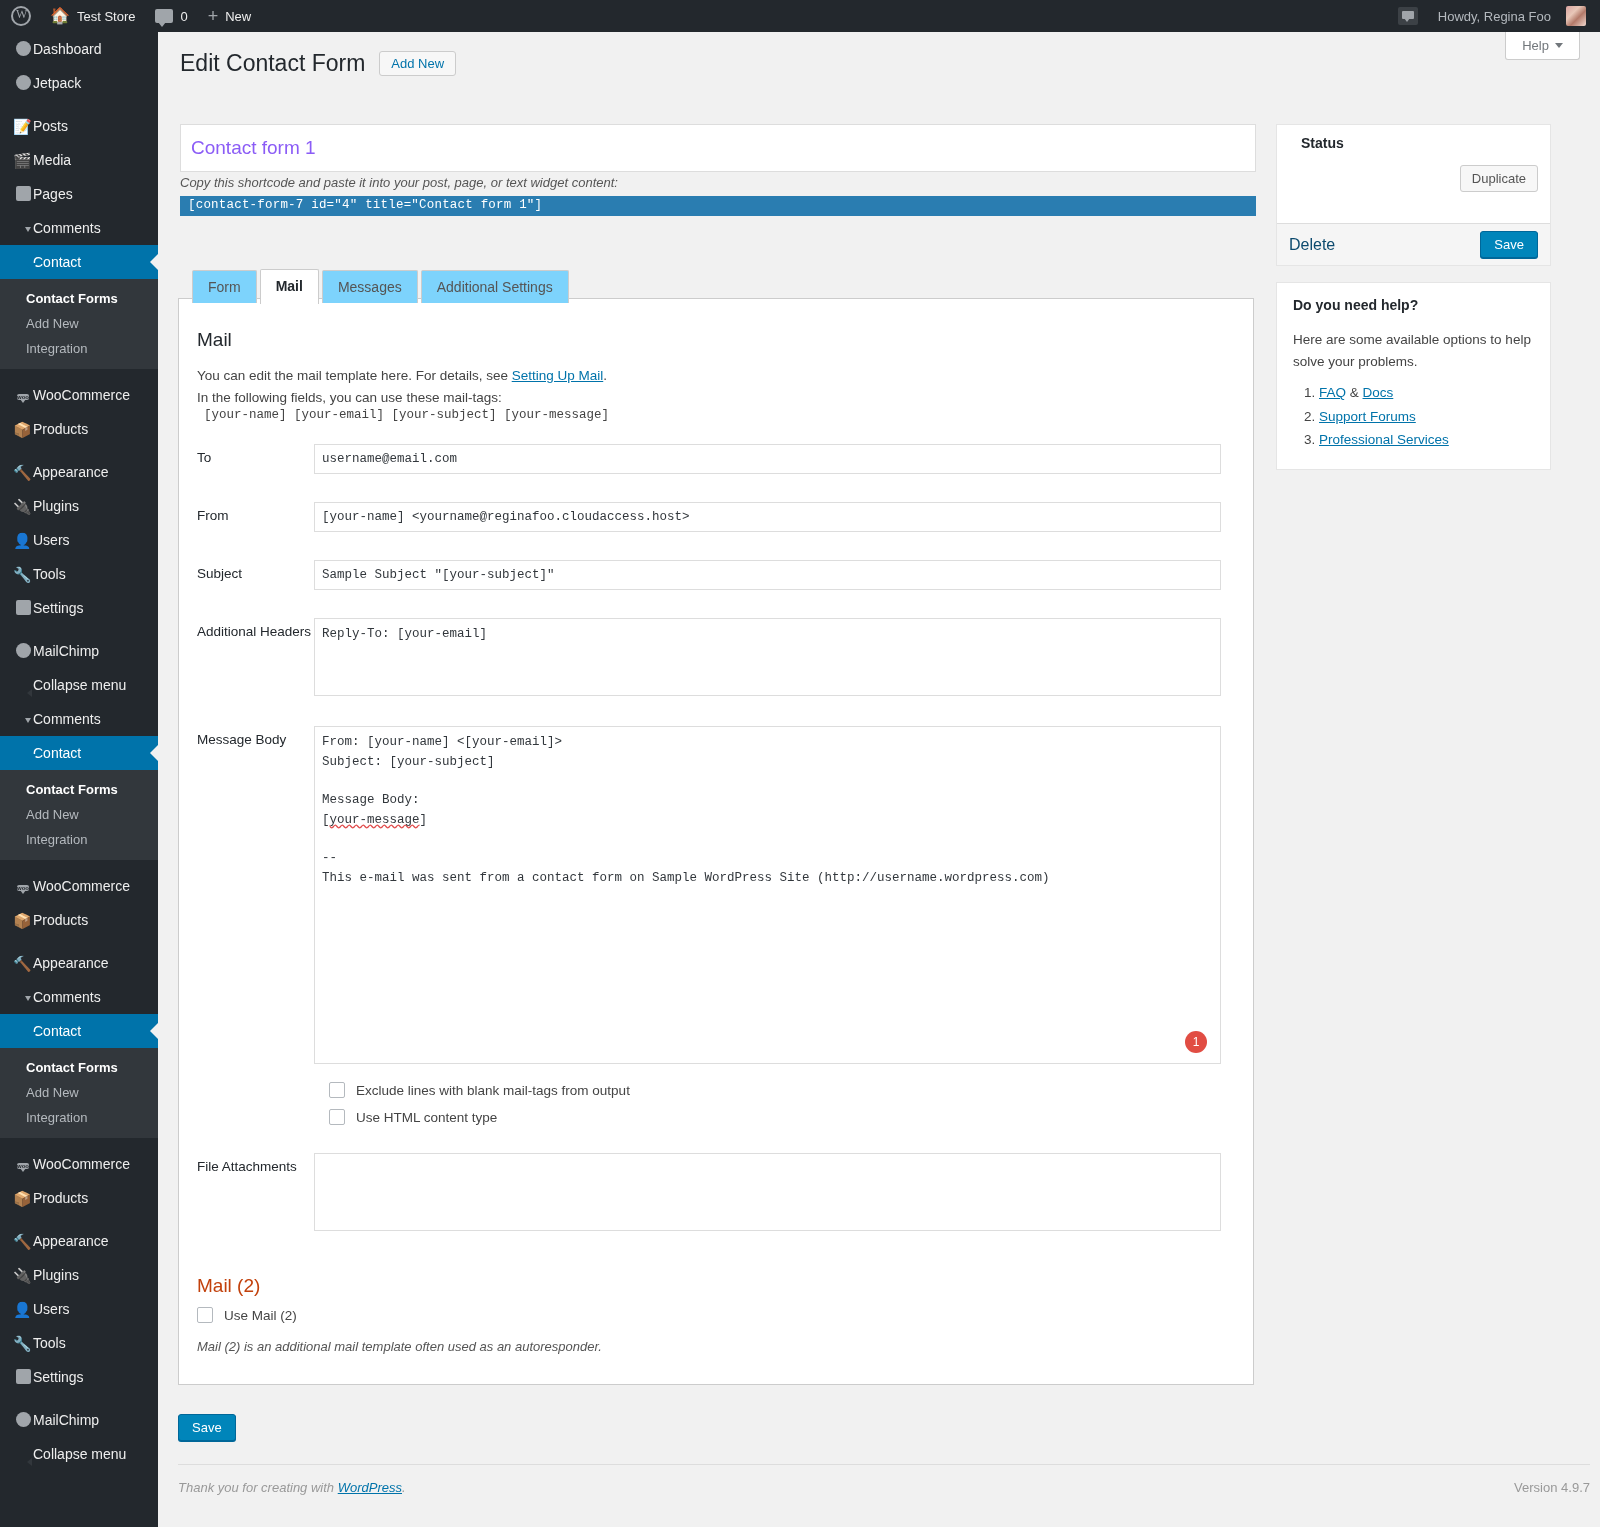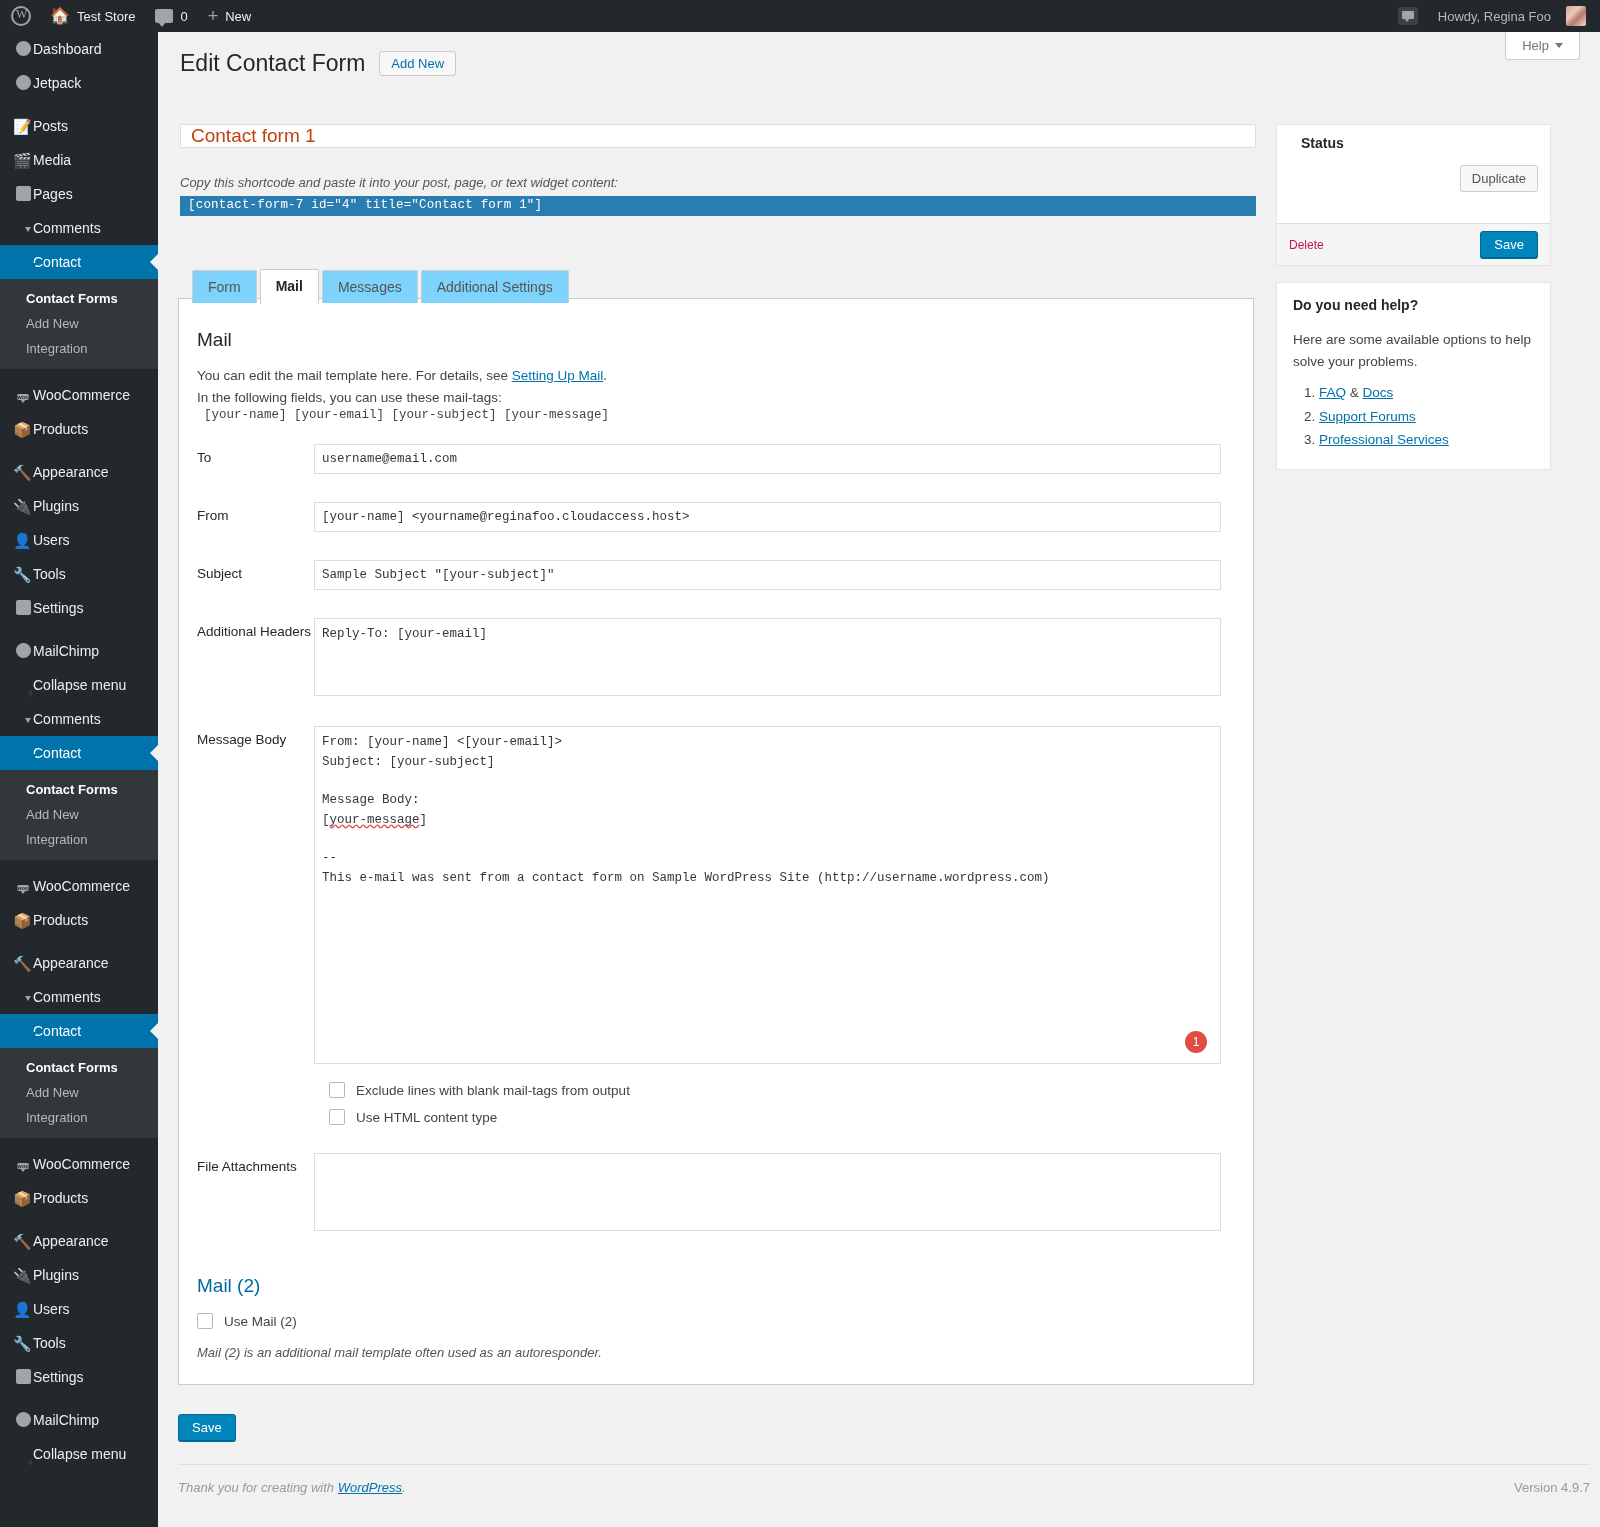--- a/index.html
+++ b/index.html
@@ -150,23 +150,23 @@
   #pagehead {
     position:absolute; left:22px; top:18px; display:flex; align-items:center; gap:14px;
   }
   #pagetitle { font-size:23px; font-weight:400; color:#23282d; }
   #addnewbtn {
     font-size:13px; padding:4px 11px; background:#f7f7f7;
     border:1px solid #ccc; border-radius:3px; color:#0073aa;
   }
 
   #titlebox {
-    position:absolute; left:22px; top:92px; width:1076px; height:24px;
+    position:absolute; left:22px; top:92px; width:1076px; height:48px;
     border:1px solid #ddd; background:#fff;
-    font-size:19px; color:#c2410c; padding:4px 10px; font-weight:300;
+    font-size:19px; color:#8b5cf6; padding:4px 10px; font-weight:300;
     font-family:"Liberation Sans", sans-serif;
   }
   #shortcode-label {
     position:absolute; left:22px; top:143px; font-size:13px; font-style:italic; color:#555;
   }
   #shortcode-box {
     position:absolute; left:22px; top:164px; width:1076px; height:20px;
     background:#2a7db1; color:#fff;
     font-family:"Liberation Mono", monospace; font-size:12.5px;
     padding:2px 8px; letter-spacing:.2px;
@@ -217,21 +217,21 @@
   }
   #attach-text { height:78px; }
 
   .cbrow { display:flex; align-items:center; gap:11px; margin:0 0 0 132px; }
   .cbrow + .cbrow { margin-top:11px; }
   .cbox {
     width:16px;height:16px;border:1px solid #b4b9be;background:#fff;border-radius:2px;flex:0 0 16px;
   }
   .cblabel { font-size:13.5px; color:#444; }
 
-  #mail2-h { font-size:19px; font-weight:400; color:#0369a1; margin:0 0 16px 0; }
+  #mail2-h { font-size:19px; font-weight:400; color:#c2410c; margin:0 0 10px 0; }
   #mail2-note { font-size:13px; font-style:italic; color:#555; margin-top:16px; }
 
   #savebtn-main {
     position:absolute; left:20px; top:1382px;
     background:#0085ba; border:1px solid #006799; border-bottom-color:#006799;
     box-shadow:0 1px 0 #006799;
     color:#fff; font-size:13px; padding:5px 13px; border-radius:3px;
   }
 
   
@@ -242,21 +242,21 @@
   .btn-sec {
     background:#f7f7f7; border:1px solid #ccc; border-radius:3px;
     font-size:13px; color:#555; padding:5px 11px;
   }
   #status-foot {
     position:absolute; left:0; right:0; bottom:0; height:42px;
     background:#f5f5f5; border-top:1px solid #ddd;
     display:flex; align-items:center; justify-content:space-between;
     padding:0 12px;
   }
-  #deletelink { color:#be185d; font-size:12px; text-decoration:none;text-align:center; }
+  #deletelink { color:#0c4a6e; font-size:16px; text-decoration:none;text-align:center; }
   .btn-pri {
     background:#0085ba; border:1px solid #006799; box-shadow:0 1px 0 #006799;
     color:#fff; font-size:13px; padding:5px 13px; border-radius:3px;
   }
   #helpbox { left:1118px; top:250px; width:275px; height:188px; padding:14px 16px; }
   #helpbox h3 { margin:0 0 16px 0; font-size:14px; color:#23282d; }
   #helpbox p { margin:0; font-size:13.5px; line-height:1.6; color:#444; }
   #helplist { margin:9px 0 0 0; padding-left:26px; font-size:13.5px; line-height:1.75; color:#444; }
   #helplist a { color:#0073aa; text-decoration:underline; }
 

